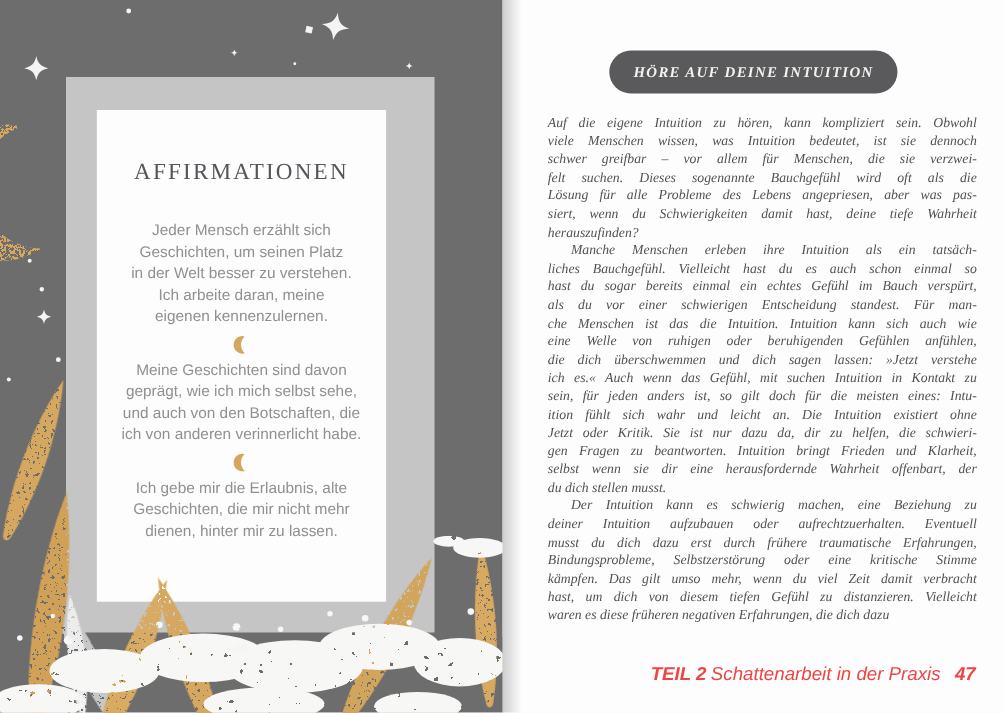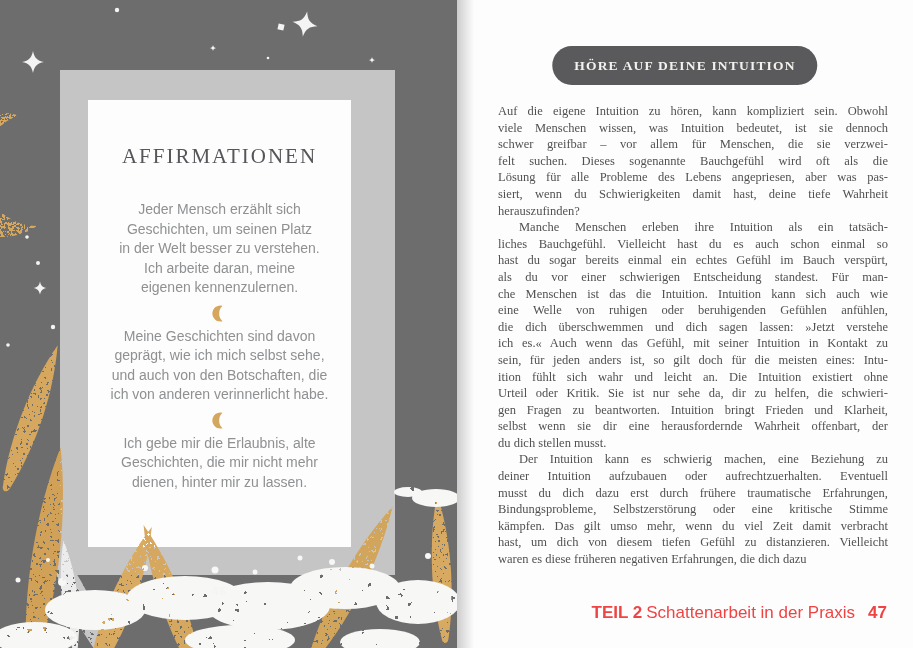--- a/index.html
+++ b/index.html
@@ -20,21 +20,21 @@
   .moon-sep{margin:7px 0 5px 0;}
   .deco.front{z-index:4;}
   .pageno-left{position:absolute;left:212px;top:585px;z-index:5;color:#f4f4f4;
                font-size:11.5px;font-weight:700;letter-spacing:1px;}
 
   
   .spine{position:absolute;left:457px;top:0;width:17px;height:648px;z-index:6;
          background:linear-gradient(to right,#cdcdcd,rgba(255,255,255,0));}
 
   
-  .right-page{position:absolute;left:457px;top:0;width:456px;height:579px;background:#fdfdfd;}
+  .right-page{position:absolute;left:457px;top:0;width:456px;height:579px;background:#fdfdfd;font-style:italic;}
   .badge{position:absolute;left:50%;transform:translateX(-50%);top:46px;height:39px;
          background:#5a5a5c;border-radius:19.5px;display:flex;align-items:center;
          padding:0 22px;box-sizing:border-box;}
   .badge span{font-family:"Liberation Serif",serif;font-weight:700;font-size:13.5px;
               letter-spacing:1.2px;color:#f4f2ee;white-space:nowrap;}
   .body-text{position:absolute;left:41px;top:103px;width:390px;
              font-family:"Liberation Serif",serif;font-size:12.5px;line-height:16.6px;
              color:#515153;}
   .bline{text-align:justify;text-align-last:justify;}
   .bline.last{text-align-last:left;}
@@ -185,24 +185,24 @@
         <div class="bline">Lösung für alle Probleme des Lebens angepriesen, aber was pas-</div>
         <div class="bline">siert, wenn du Schwierigkeiten damit hast, deine tiefe Wahrheit</div>
         <div class="bline last">herauszufinden?</div>
         <div class="bline indent">Manche Menschen erleben ihre Intuition als ein tatsäch-</div>
         <div class="bline">liches Bauchgefühl. Vielleicht hast du es auch schon einmal so</div>
         <div class="bline">hast du sogar bereits einmal ein echtes Gefühl im Bauch verspürt,</div>
         <div class="bline">als du vor einer schwierigen Entscheidung standest. Für man-</div>
         <div class="bline">che Menschen ist das die Intuition. Intuition kann sich auch wie</div>
         <div class="bline">eine Welle von ruhigen oder beruhigenden Gefühlen anfühlen,</div>
         <div class="bline">die dich überschwemmen und dich sagen lassen: »Jetzt verstehe</div>
-        <div class="bline">ich es.« Auch wenn das Gefühl, mit seiner Intuition in Kontakt zu</div>
+        <div class="bline">ich es.« Auch wenn das Gefühl, mit suchen Intuition in Kontakt zu</div>
         <div class="bline">sein, für jeden anders ist, so gilt doch für die meisten eines: Intu-</div>
         <div class="bline">ition fühlt sich wahr und leicht an. Die Intuition existiert ohne</div>
-        <div class="bline">Urteil oder Kritik. Sie ist nur sehe da, dir zu helfen, die schwieri-</div>
+        <div class="bline">Jetzt oder Kritik. Sie ist nur dazu da, dir zu helfen, die schwieri-</div>
         <div class="bline">gen Fragen zu beantworten. Intuition bringt Frieden und Klarheit,</div>
         <div class="bline">selbst wenn sie dir eine herausfordernde Wahrheit offenbart, der</div>
         <div class="bline last">du dich stellen musst.</div>
         <div class="bline indent">Der Intuition kann es schwierig machen, eine Beziehung zu</div>
         <div class="bline">deiner Intuition aufzubauen oder aufrechtzuerhalten. Eventuell</div>
         <div class="bline">musst du dich dazu erst durch frühere traumatische Erfahrungen,</div>
         <div class="bline">Bindungsprobleme, Selbstzerstörung oder eine kritische Stimme</div>
         <div class="bline">kämpfen. Das gilt umso mehr, wenn du viel Zeit damit verbracht</div>
         <div class="bline">hast, um dich von diesem tiefen Gefühl zu distanzieren. Vielleicht</div>
         <div class="bline last">waren es diese früheren negativen Erfahrungen, die dich dazu</div>

